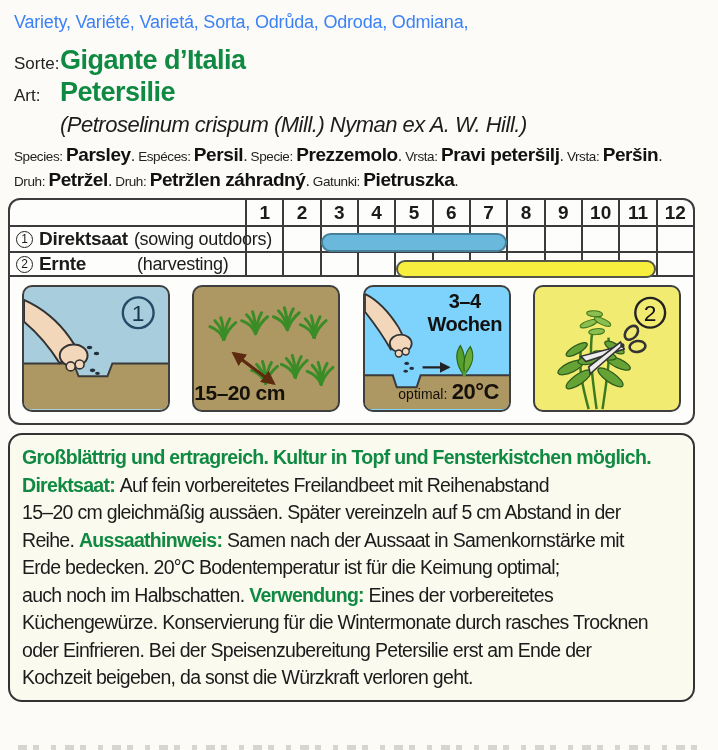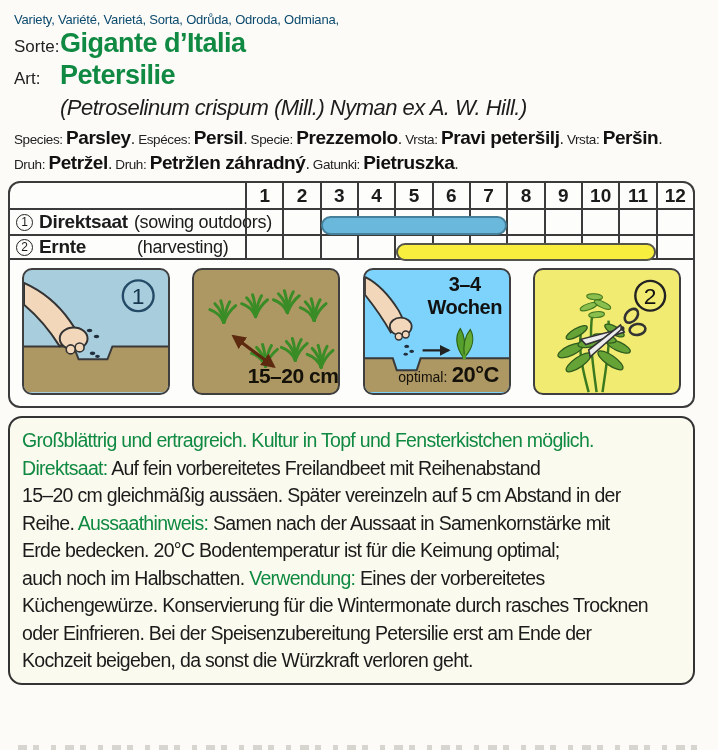--- a/index.html
+++ b/index.html
@@ -6,21 +6,21 @@
     --line:#3b3b3b;
     --green:#108a43;
     --ink:#1b1b1b;
   }
   html,body{margin:0;padding:0;}
   body{width:718px;height:750px;background:#fcfbf8;font-family:"Liberation Sans","DejaVu Sans",sans-serif;color:var(--ink);}
   .page{position:relative;width:718px;height:750px;overflow:hidden;}
 
   
   .header{padding:12px 10px 0 14px;}
-  .variety-line{font-size:13px;letter-spacing:-0.2px;color:#0c4a6e;margin-bottom:2px;}
+  .variety-line{font-size:18px;letter-spacing:-0.2px;color:#3b82f6;margin-bottom:13px;}
   .name-row{display:flex;align-items:baseline;line-height:28px;}
   .name-label{font-size:17px;color:#222;width:46px;flex:0 0 46px;}
   .name-value{font-size:27px;font-weight:bold;color:var(--green);letter-spacing:-0.5px;}
   .latin-line{font-style:italic;font-size:22px;letter-spacing:-0.5px;margin:2px 0 5px 46px;color:#1d1d1d;}
   .species-line{font-size:13.5px;letter-spacing:-0.4px;line-height:23px;color:#222;white-space:nowrap;}
   .sp-value{font-size:19px;font-weight:bold;color:#111;}
   .sp-dot{font-size:16px;}
 
   
   .cal-box{margin:5px 8px 0 8px;width:687px;border:2px solid var(--line);border-radius:12px;overflow:hidden;box-sizing:border-box;background:#fdfdfb;}
@@ -41,30 +41,30 @@
   .bar-2{top:60px;height:18px;}
 
   
   .pictos{display:flex;justify-content:space-between;padding:8px 12px 11px 12px;}
   .panel{position:relative;width:148px;height:127px;border:2.5px solid #3f3f3f;border-radius:10px;box-sizing:border-box;overflow:hidden;}
   .panel svg{display:block;width:100%;height:100%;}
   .p1{background:#a8cede;}
   .p2{background:#ad9763;}
   .p3{background:#7dd3fc;}
   .p4{background:#f1eb72;}
-  .p2-caption{position:absolute;bottom:5px;left:0;right:0;text-align:right;font-weight:bold;font-size:21px;letter-spacing:-0.5px;color:#141109;}
+  .p2-caption{position:absolute;bottom:5px;left:0;right:0;text-align:left;font-weight:bold;font-size:21px;letter-spacing:-0.5px;color:#141109;}
   .p3-weeks{position:absolute;top:3px;left:56px;width:88px;text-align:center;font-weight:bold;font-size:20px;line-height:23px;letter-spacing:-0.5px;color:#111;}
   .p3-optimal{position:absolute;bottom:5px;left:28px;right:4px;text-align:center;color:#14100a;white-space:nowrap;}
   .p3-optimal .opt-label{font-size:14px;}
   .p3-optimal .opt-value{font-weight:bold;font-size:22px;letter-spacing:-0.5px;}
 
   
   .desc-box{margin:8px 8px 0 8px;width:687px;box-sizing:border-box;border:2px solid #333;border-radius:14px;background:#fbfaee;padding:9px 12px 8px 12px;}
   .desc-line{white-space:nowrap;font-size:19.5px;line-height:27.5px;letter-spacing:-0.7px;color:var(--ink);}
-  .desc-line .green{color:var(--green);font-weight:normal;}
+  .desc-line .green{color:var(--green);font-weight:bold;}
 
   
   .cutoff{position:absolute;left:18px;right:18px;bottom:0;height:5px;opacity:.45;
     background:repeating-linear-gradient(90deg,#a9a79e 0 9px,transparent 9px 15px,#a9a79e 15px 21px,transparent 21px 33px,#a9a79e 33px 38px,transparent 38px 47px);}
 </style>
 </head>
 <body>
 
 <div class="page">
 

